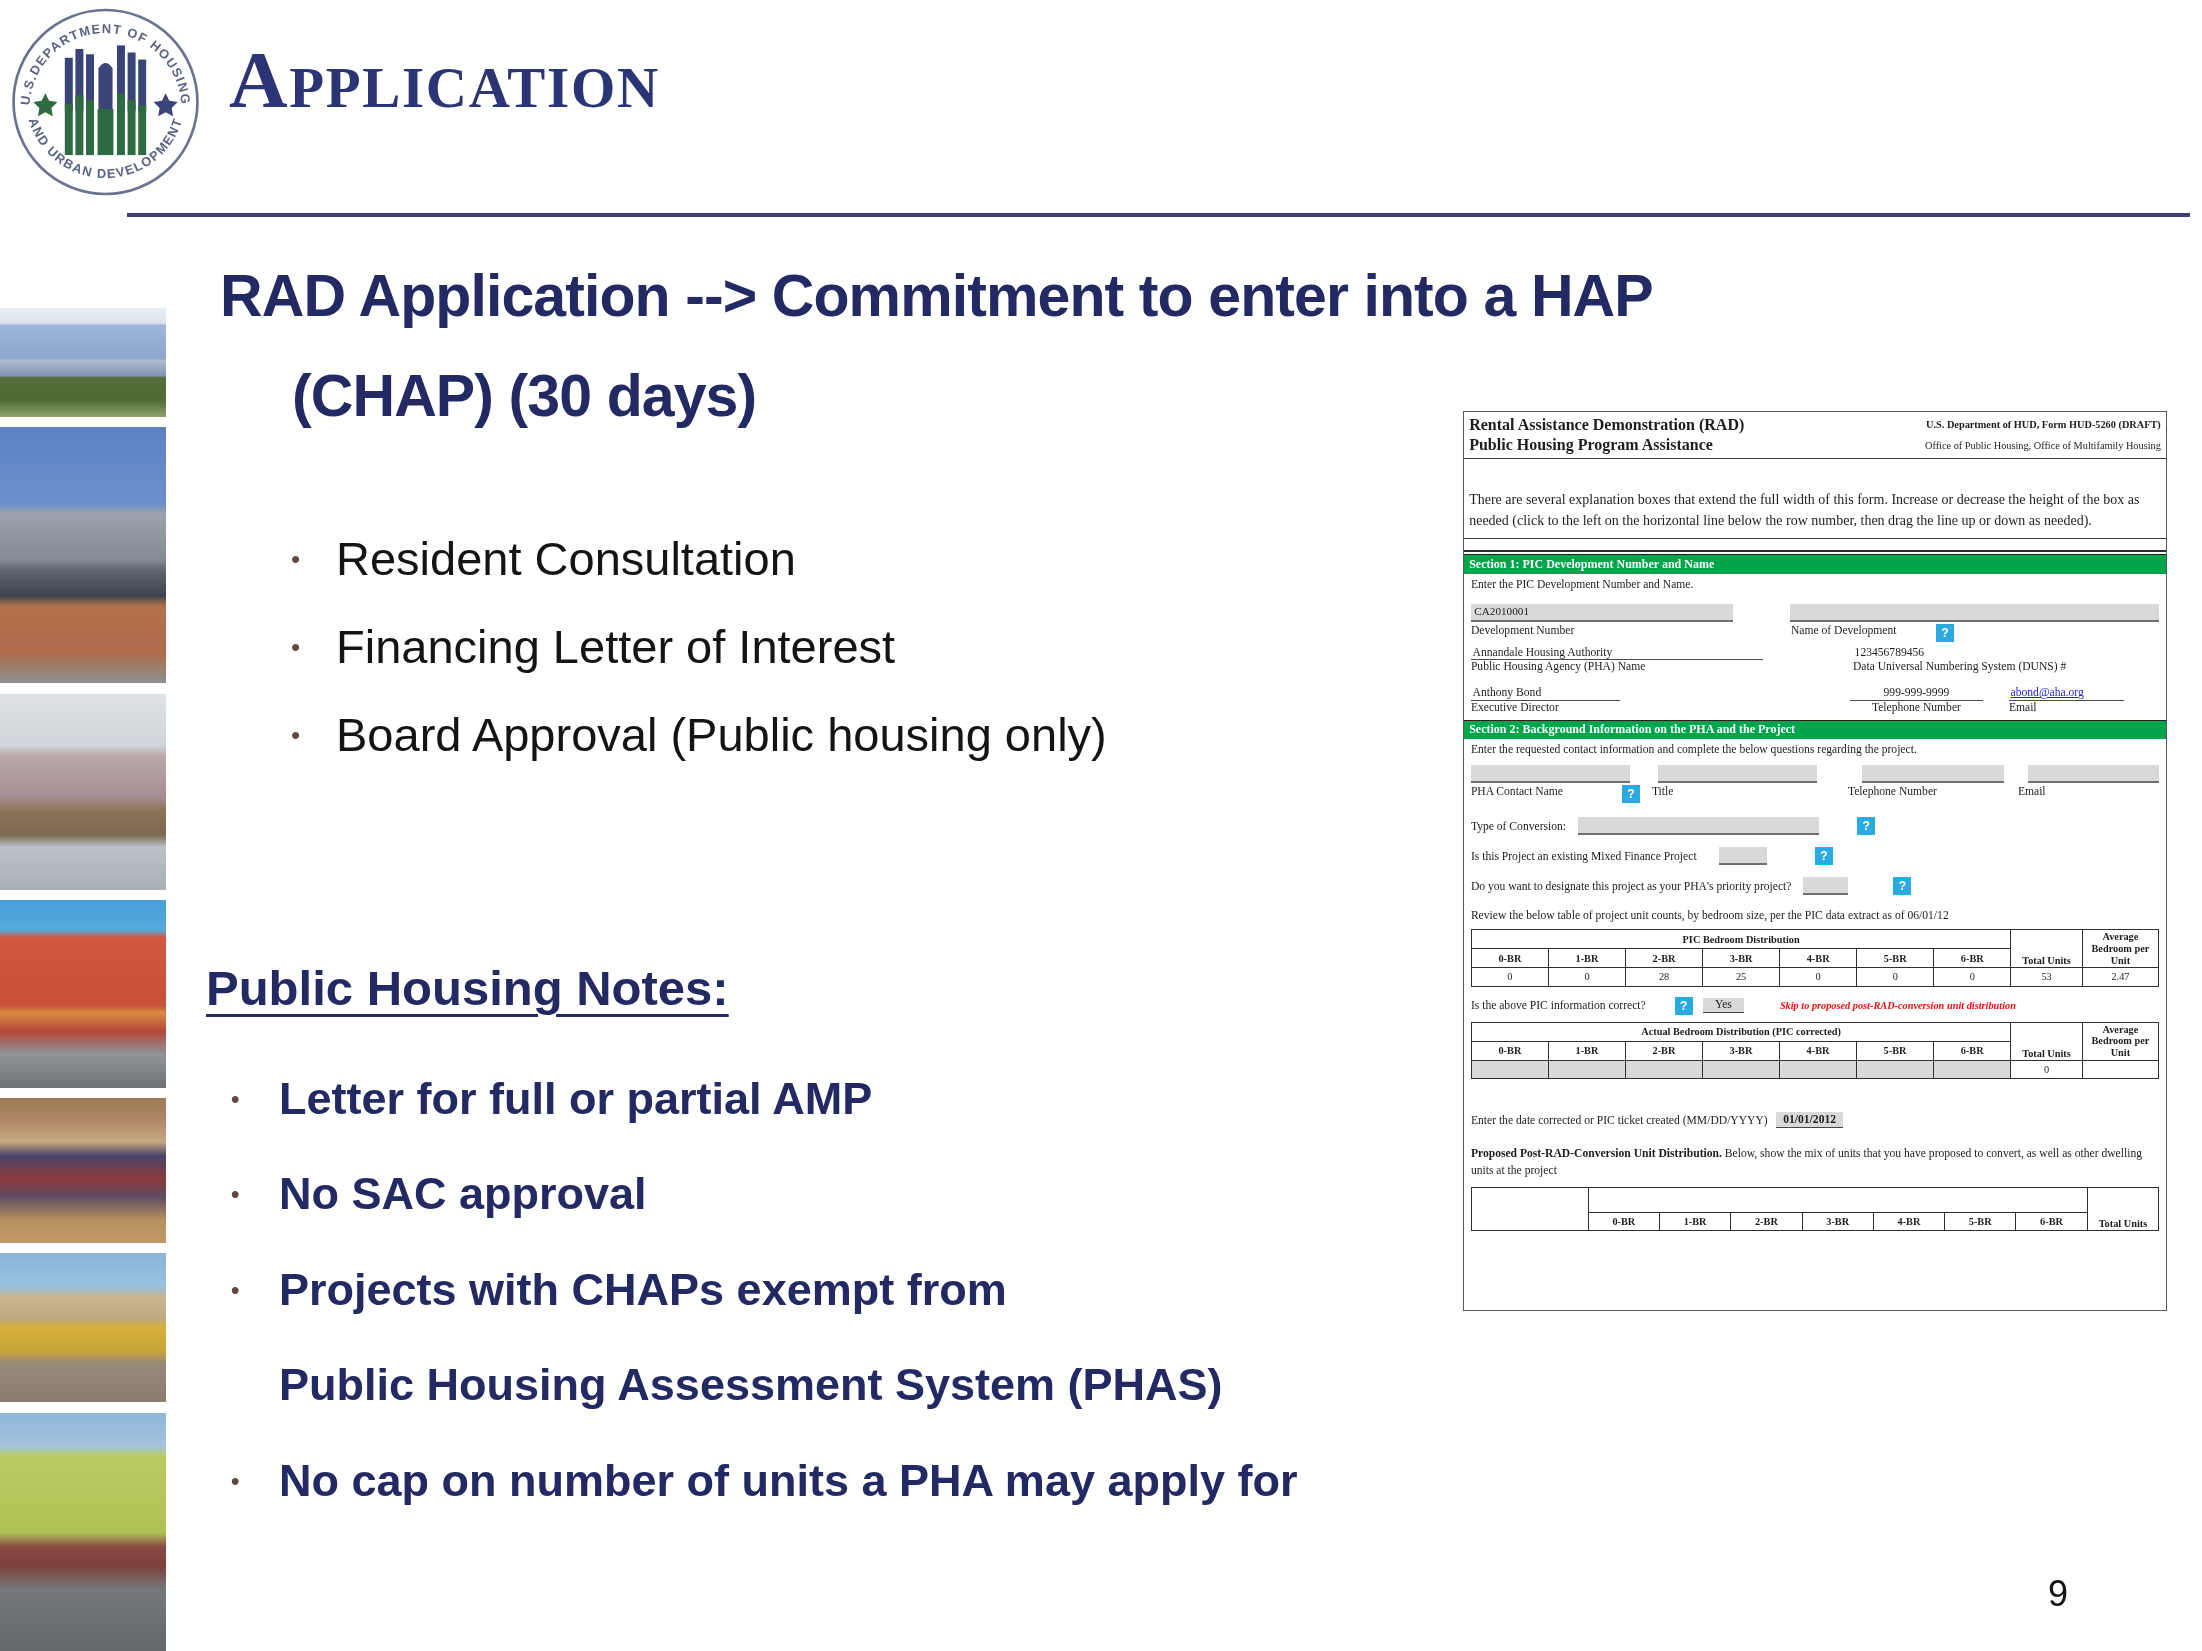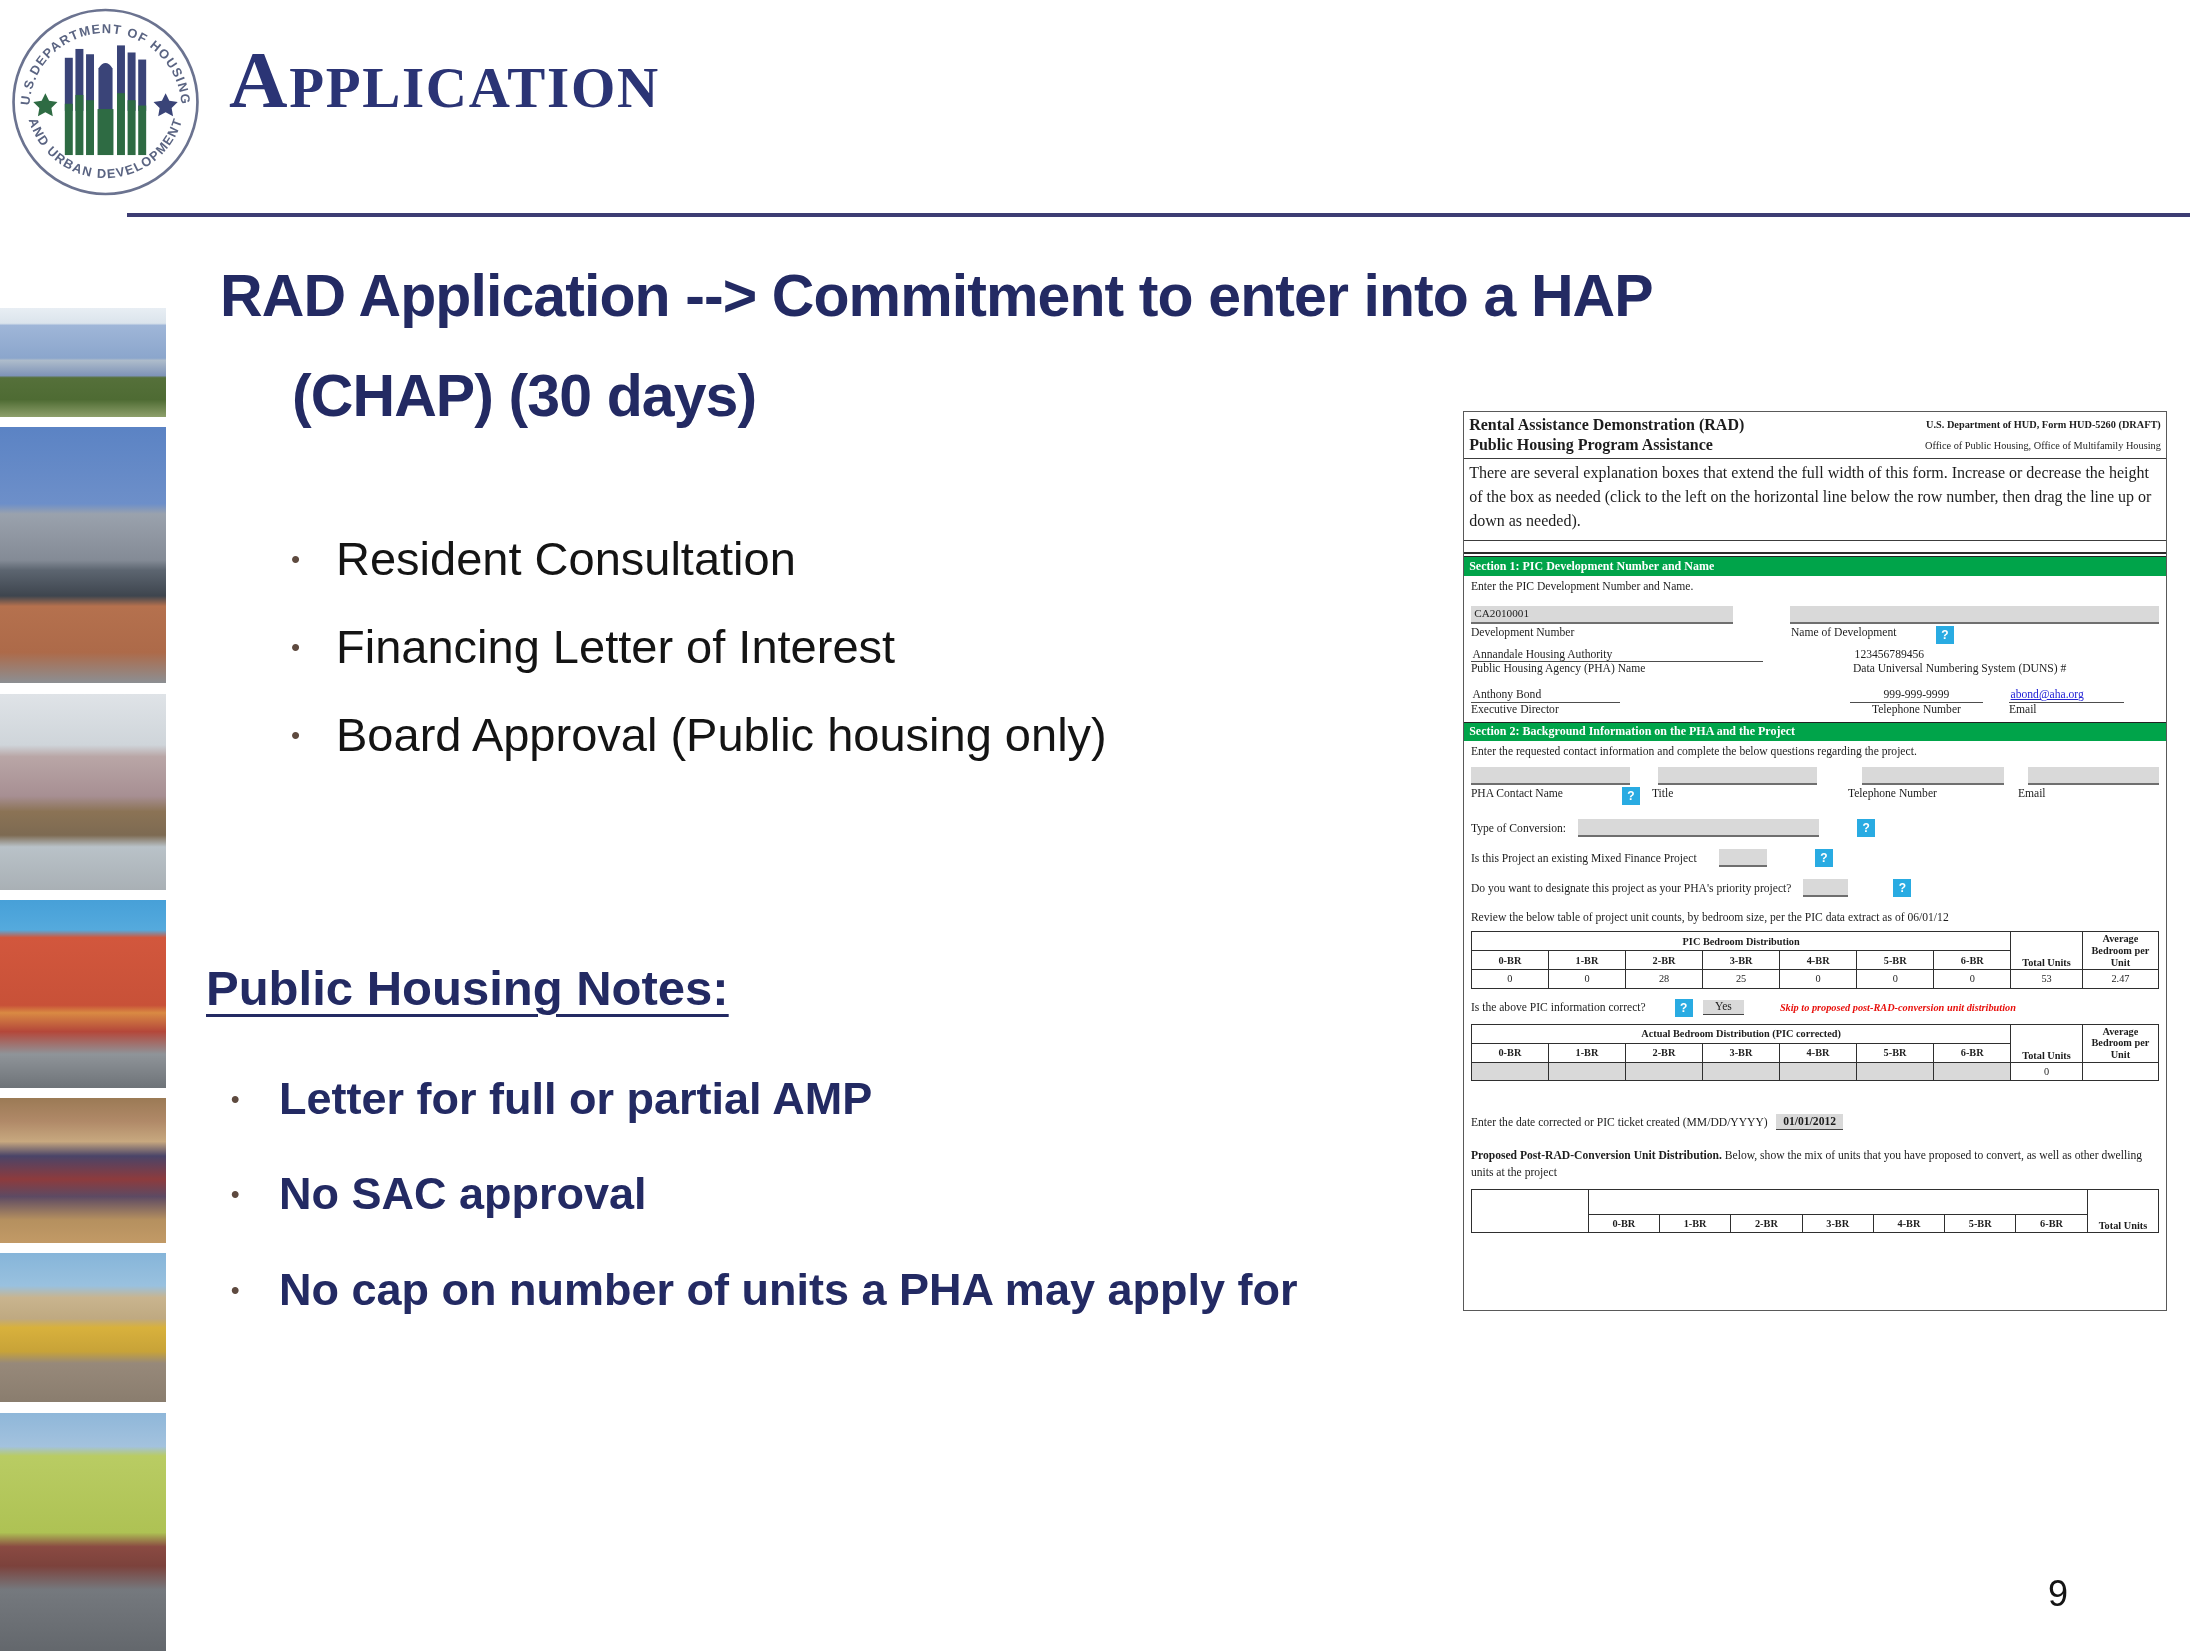--- a/index.html
+++ b/index.html
@@ -46,21 +46,21 @@
   .page-number{position:absolute;left:2048px;top:1573px;font-size:36px;color:#141414;}
 
   
   .form{position:absolute;left:1463px;top:411px;width:704px;height:900px;background:#fff;
     border:1.7px solid #595959;box-sizing:border-box;overflow:hidden;
     font-family:"Liberation Serif",serif;color:#1d1d1d;font-size:12px;}
   .form-header{display:flex;justify-content:space-between;padding:2.6px 5.2px 1.7px;border-bottom:1.7px solid #3c3c3c;}
   .form-title{font-weight:bold;font-size:16px;line-height:1.3;}
   .form-agency{text-align:right;font-size:10.3px;line-height:1.95;padding-top:0.9px;}
   .form-agency .l1{font-weight:bold;}
-  .form-instructions{font-size:16px;padding:2.6px 5.2px 6.9px;border-bottom:1.7px solid #3c3c3c;line-height:1.5;}
+  .form-instructions{font-size:14px;padding:2.6px 5.2px 6.9px;border-bottom:1.7px solid #3c3c3c;line-height:1.5;margin-top:28px;}
   .form-sep{height:10.3px;border-bottom:2.6px solid #2b2b2b;margin-bottom:2.6px;}
   .green-bar{background:#00A44A;color:#fff;font-weight:bold;font-size:12px;padding:1.7px 5.2px;border-top:0.9px solid #222;}
   .sec{padding:1.7px 6.9px 5.2px;}
   .prompt{font-size:11.6px;margin:2.6px 0 13px;}
   .gray-field{background:#D9D9D9;border-bottom:2.6px solid #6f6f6f;height:18px;font-size:11.2px;
     padding:0.9px 3.4px;box-sizing:border-box;}
   .help{display:inline-block;width:18px;height:18px;background:#29ABE2;color:#fff;font-weight:bold;
     text-align:center;line-height:18px;font-size:12px;font-family:"Liberation Sans",sans-serif;
     vertical-align:middle;}
   .flex{display:flex;align-items:center;}
@@ -145,20 +145,22 @@
     <li>Resident Consultation</li>
     <li>Financing Letter of Interest</li>
     <li>Board Approval (Public housing only)</li>
   </ul>
 
   <div class="notes-heading">Public Housing Notes:</div>
 
   <ul class="bullets notes-list">
     <li>Letter for full or partial AMP</li>
     <li>No SAC approval</li>
+    <li>Projects with CHAPs exempt from
+Public Housing Assessment System (PHAS)</li>
     <li>No cap on number of units a PHA may apply for</li>
   </ul>
 
   <div class="page-number">9</div>
 
   <div class="form">
 
     <div class="form-header">
       <div class="form-title">
         <div>Rental Assistance Demonstration (RAD)</div>

